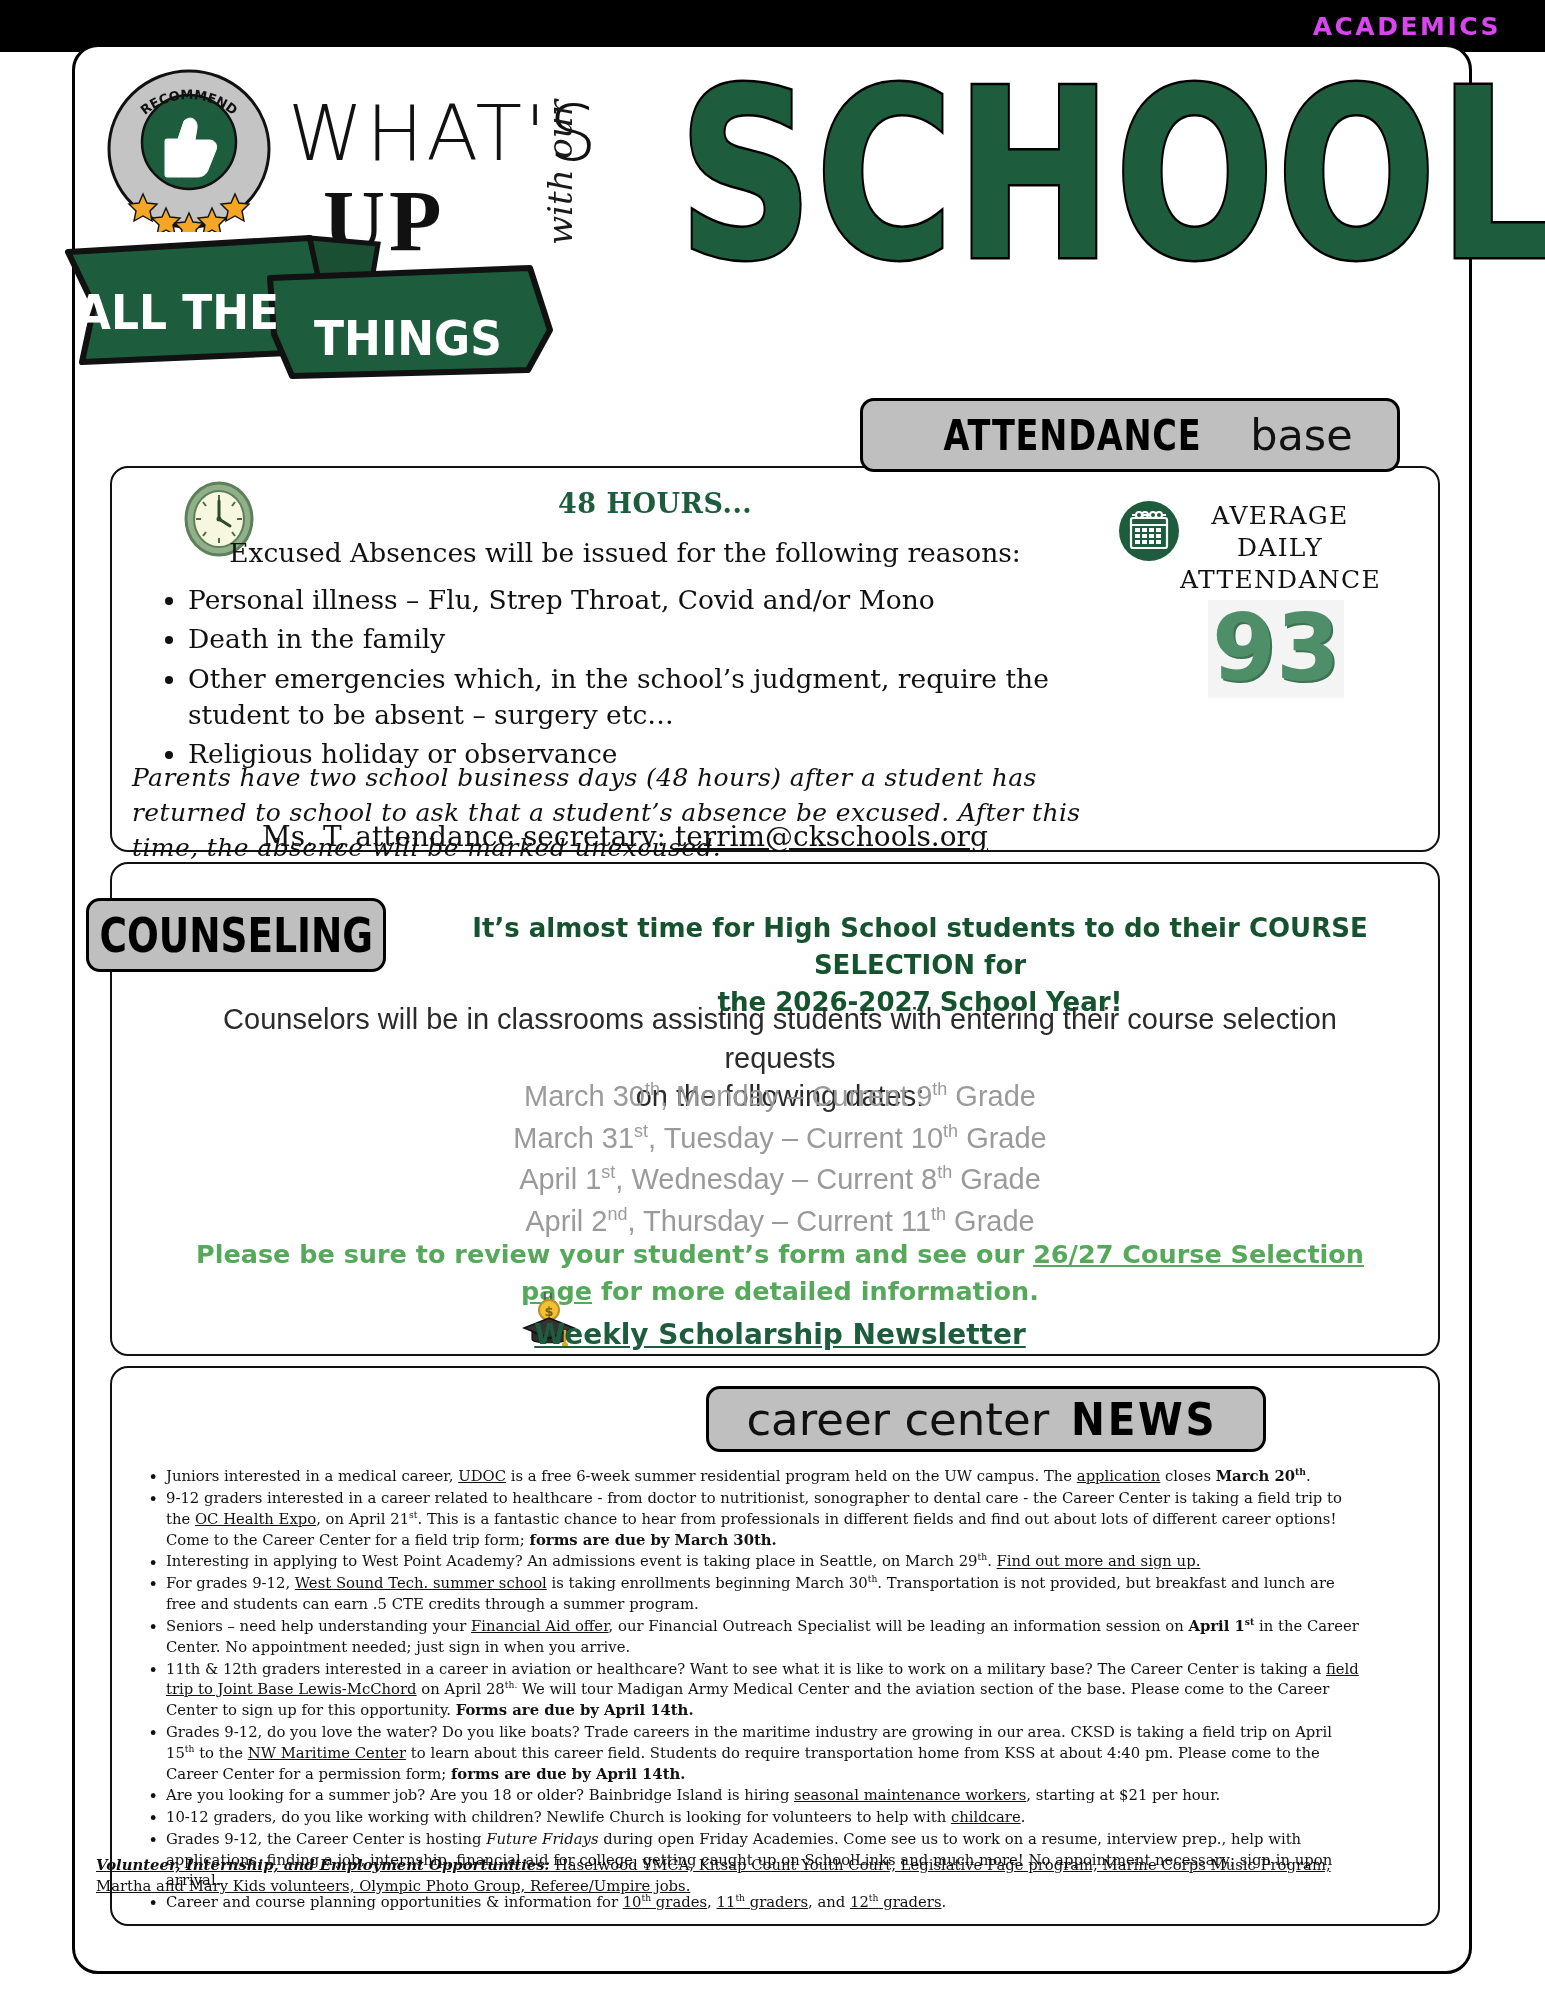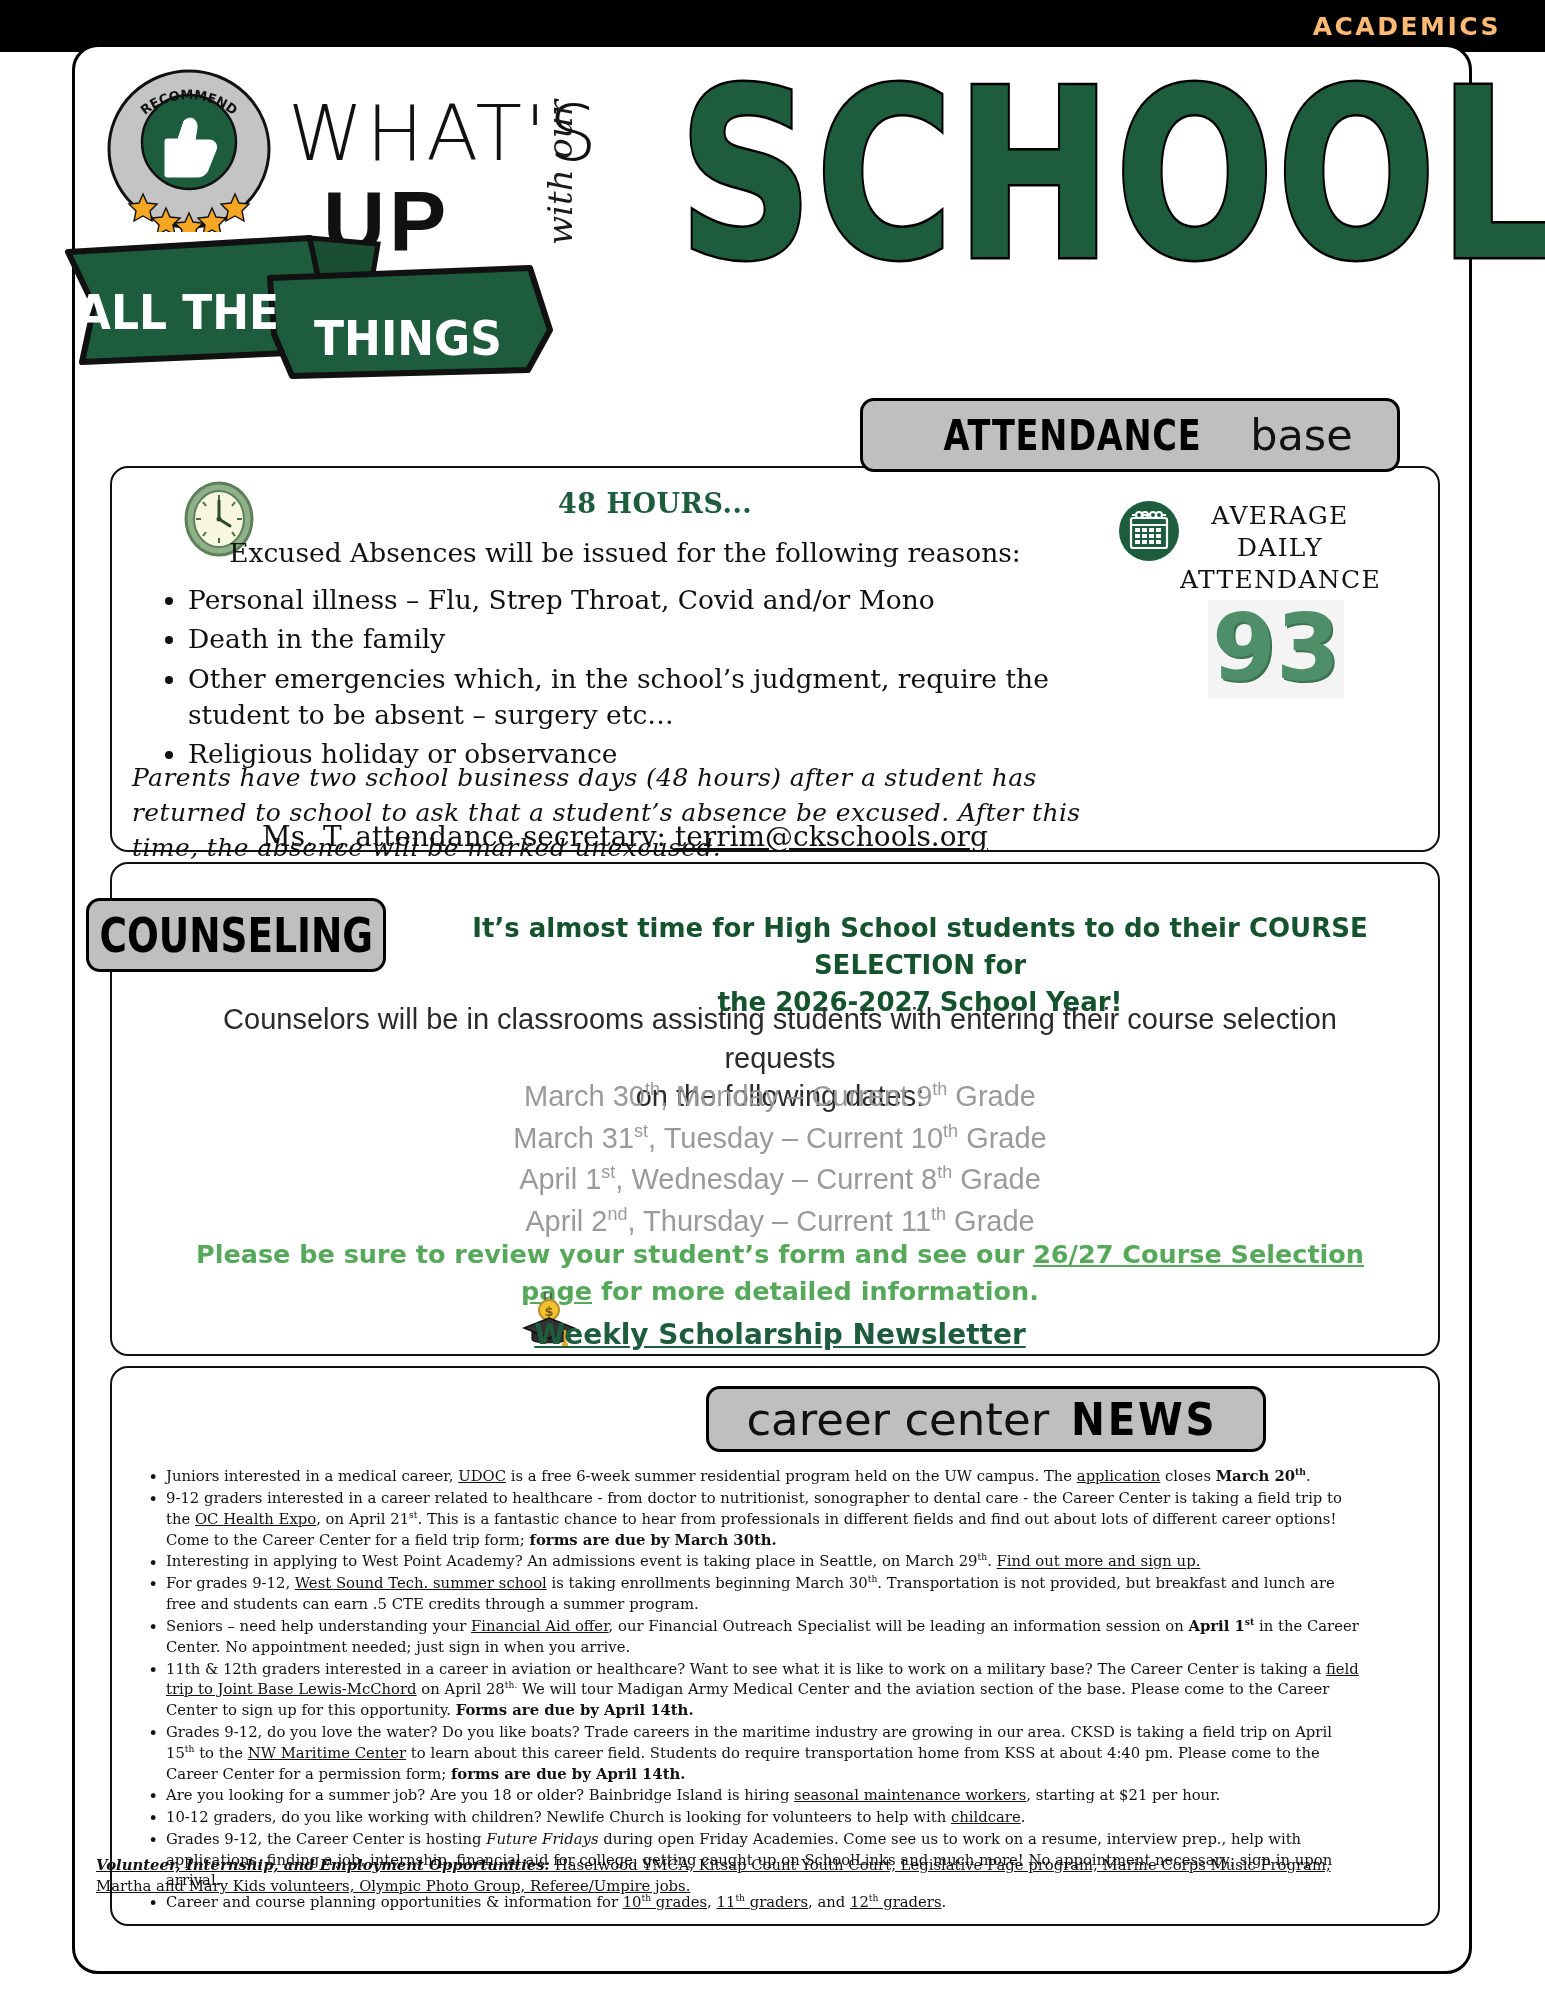--- a/index.html
+++ b/index.html
@@ -18,21 +18,21 @@
     position: absolute;
     top: 0; left: 0;
     width: 1545px;
     height: 52px;
     background: #000000;
     display: flex;
     align-items: center;
     justify-content: flex-end;
   }
   .topbar-label {
-    color: #fdba74;
+    color: #d946ef;
     font-family: "DejaVu Sans", sans-serif;
     font-weight: bold;
     font-size: 25px;
     letter-spacing: 2.5px;
     padding-right: 44px;
   }
 
   
   .page-frame {
     position: absolute;
@@ -57,21 +57,21 @@
     position: absolute; left: 210px; top: 48px;
     font-family: "DejaVu Sans", sans-serif;
     font-weight: 300;
     font-size: 76px;
     letter-spacing: 3px;
     color: #111;
     line-height: 1;
   }
   .up {
     position: absolute; left: 245px; top: 130px;
-    font-family: Liberation Sans, sans-serif;
+    font-family: Liberation Serif, serif;
     font-weight: bold;
     font-size: 86px;
     letter-spacing: 4px;
     color: #111;
     line-height: 1;
   }
   .withour {
     position: absolute; left: 540px; top: 52px;
     width: 70px; height: 220px;
     font-family: "DejaVu Serif", serif;

